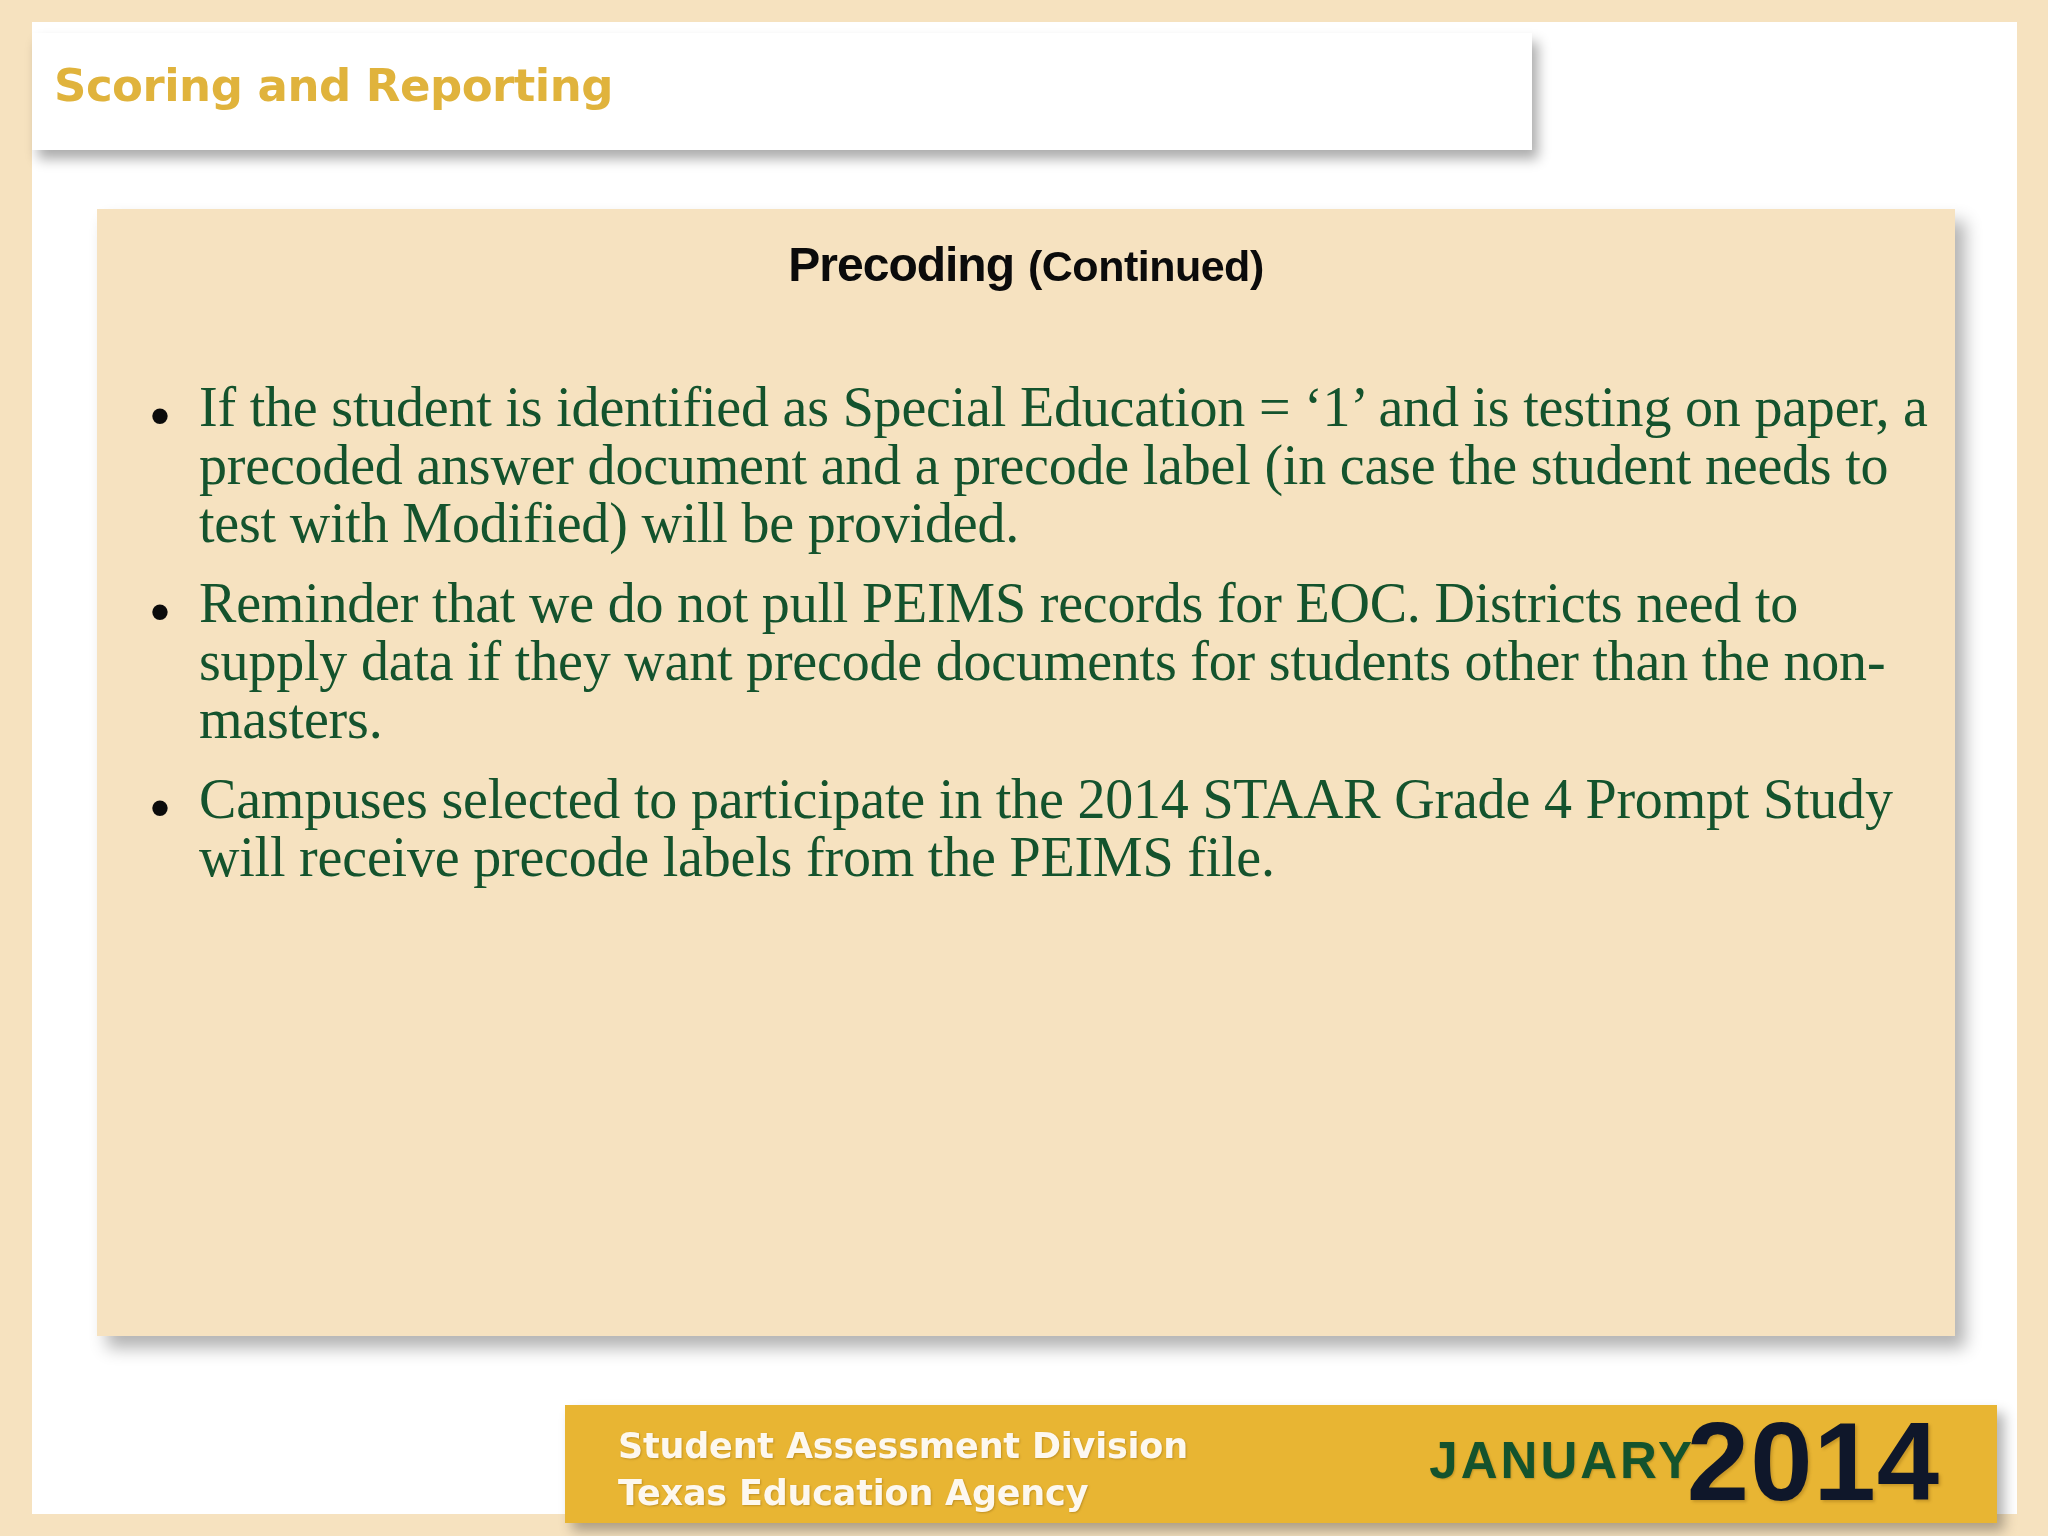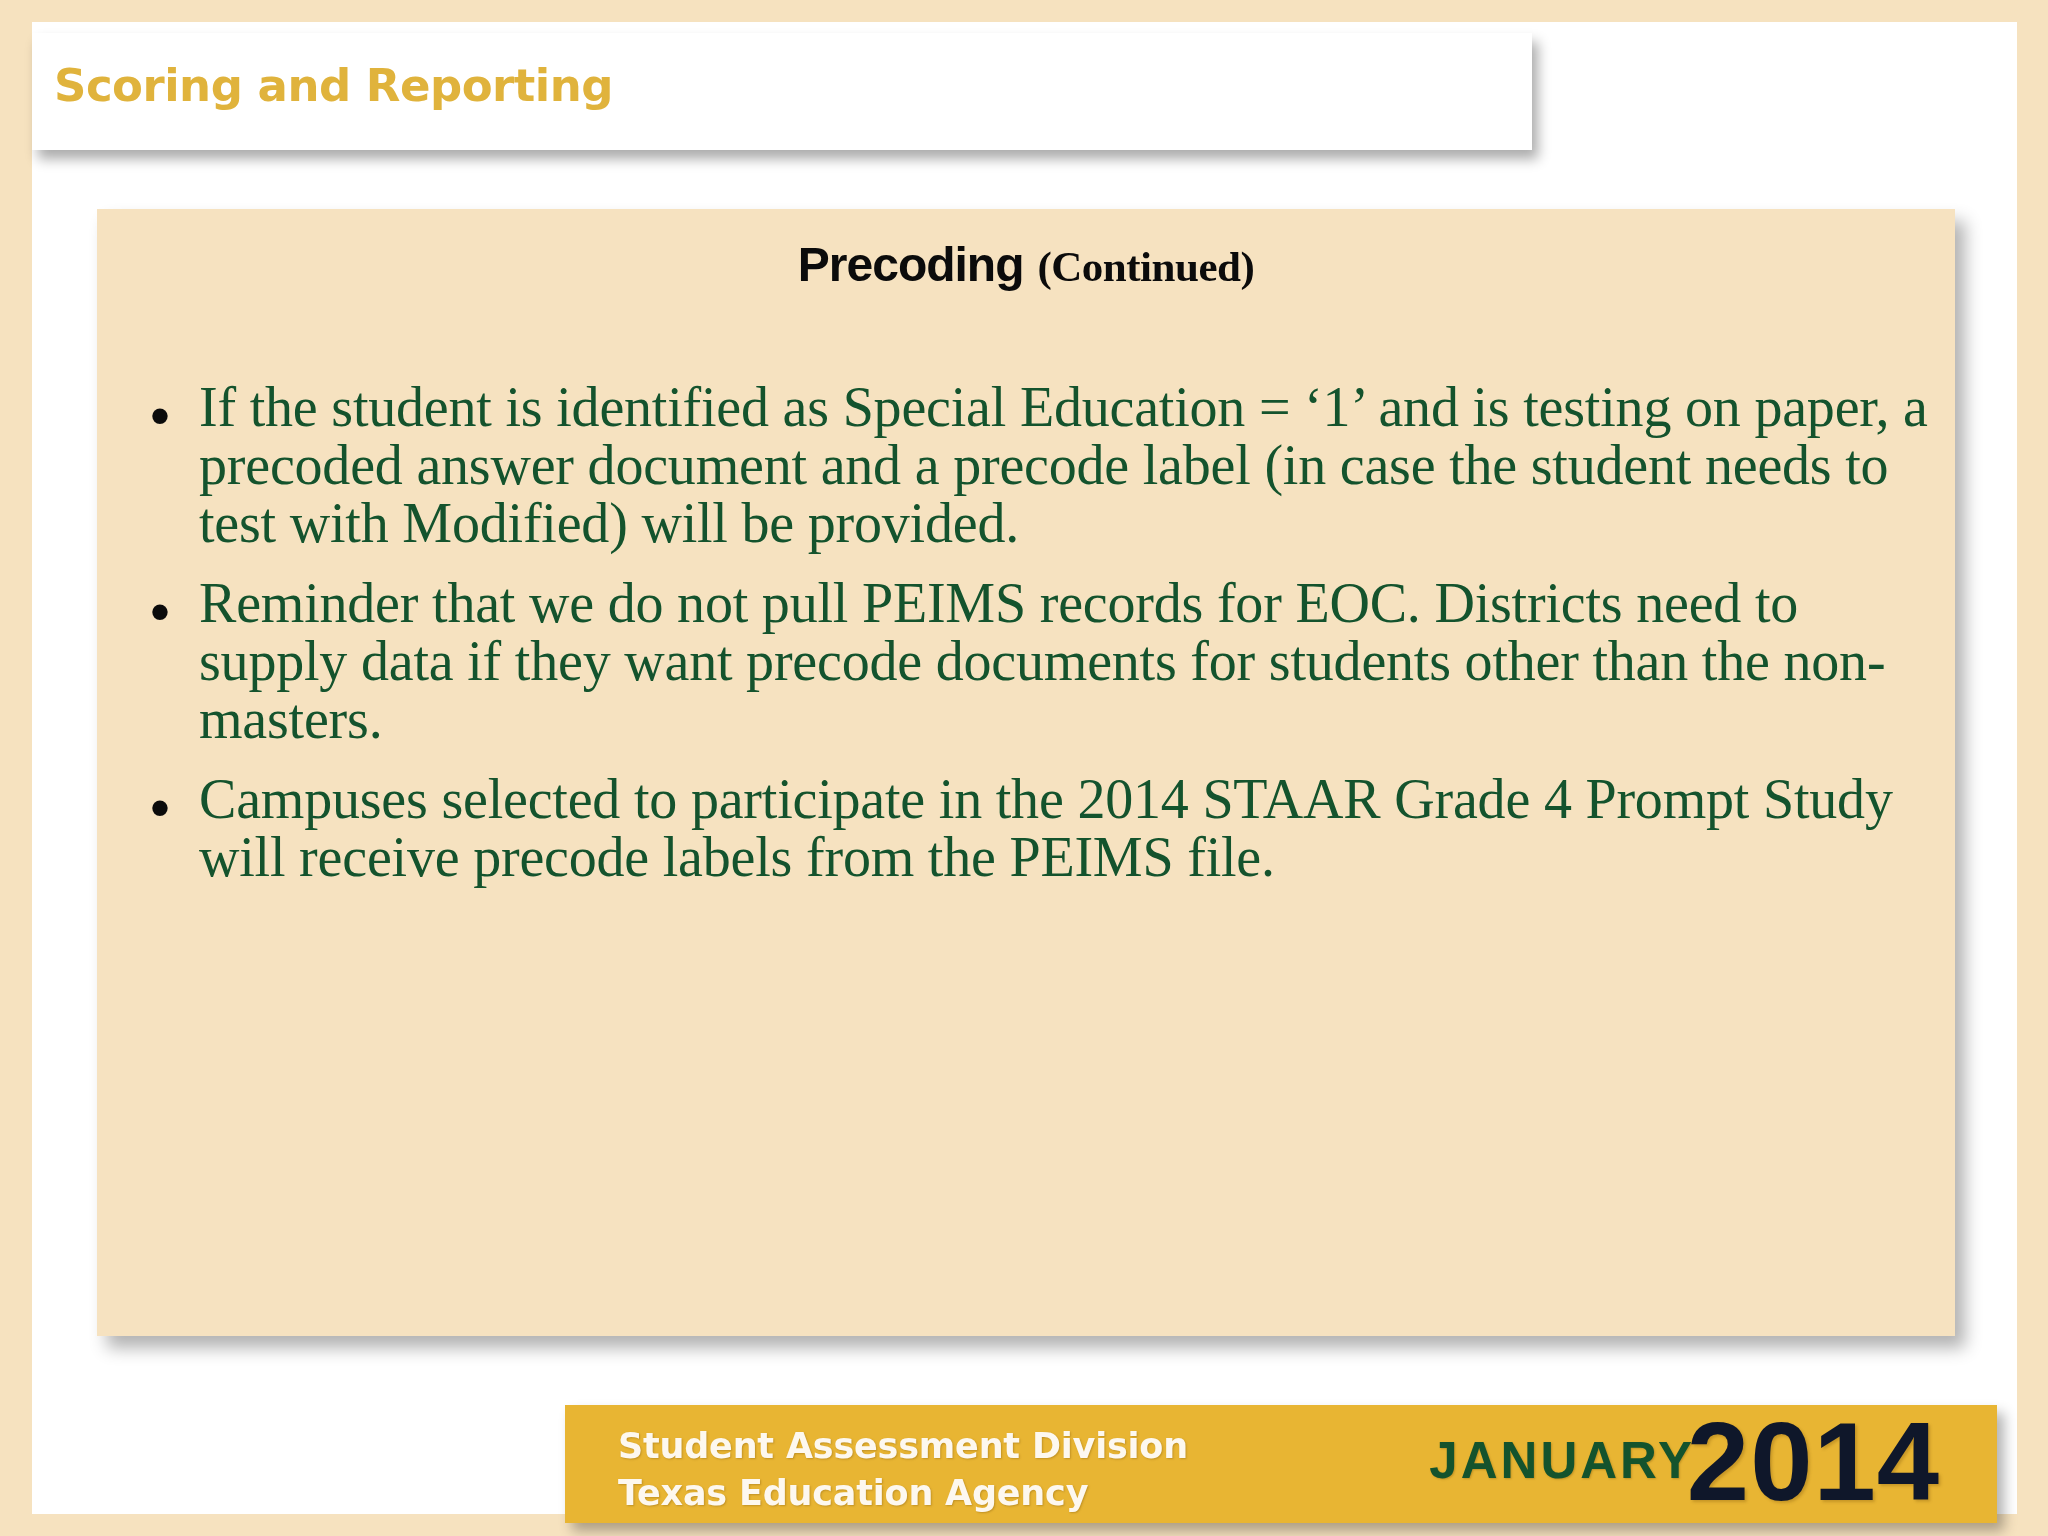--- a/index.html
+++ b/index.html
@@ -62,21 +62,21 @@
   #content-heading .h-main{
     font-size:48px;
     font-weight:bold;
     letter-spacing:-1px;
     font-family:"Liberation Sans", sans-serif;
   }
   #content-heading .h-sub{
     font-size:43px;
     font-weight:bold;
     letter-spacing:-0.5px;
-    font-family:Liberation Serif, serif;
+    font-family:Liberation Sans, sans-serif;
   }
 
   #bullet-list{
     position:absolute;
     left:24px; top:170px;
     width:1834px;
   }
   .bullet-item{
     display:flex;
     align-items:flex-start;

